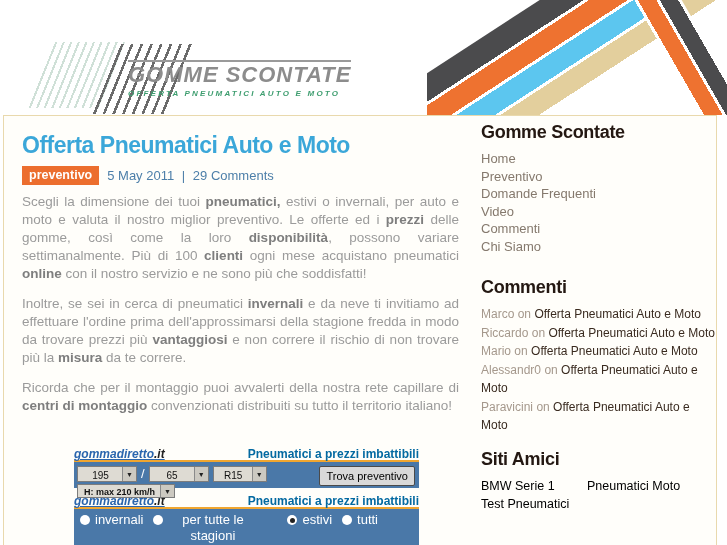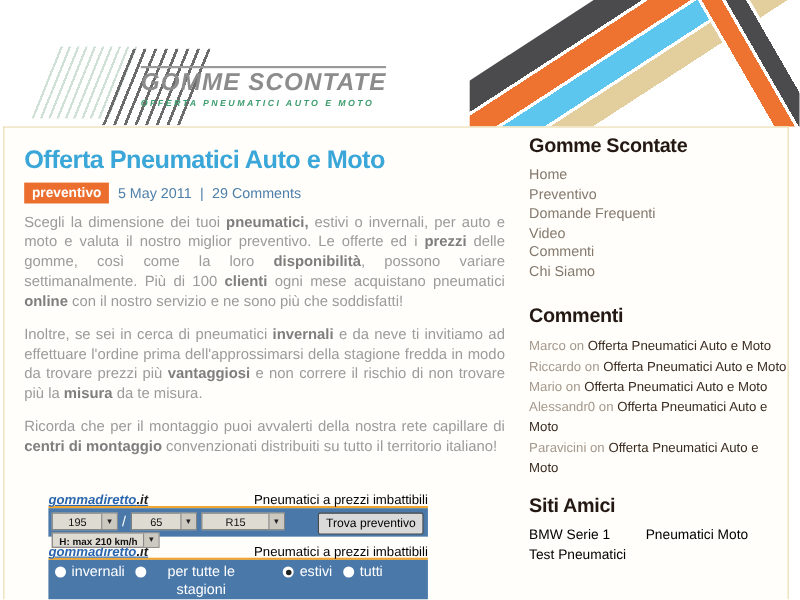--- a/index.html
+++ b/index.html
@@ -64,41 +64,41 @@
     padding:2px 7px 3px;margin-right:8px;
   }
   .meta-text{color:#4d7fa9;font-size:13px;}
   .meta-text span{margin-right:4px;}
   #main p{
     margin:0 0 12px;font-size:13.5px;line-height:18px;color:#9b9b9b;
     text-align:justify;
   }
   #main p b{color:#7e7e7e;}
   
-  .gd-widget{position:absolute;left:40px;top:332px;width:345px;}
+  .gd-widget{position:absolute;left:70px;top:332px;width:345px;}
   .gd-header{
     display:flex;justify-content:space-between;align-items:flex-end;
     height:12px;font-size:12px;line-height:12px;background:#fffefa;
   }
   .gd-brand{font-weight:bold;font-style:italic;text-decoration:underline;color:#2a65ad;cursor:pointer;}
   .gd-brand b{color:#222;}
-  .gd-tagline{font-weight:normal;color:#000000;}
+  .gd-tagline{font-weight:bold;color:#0369a1;}
   .gd-line{height:2px;background:#f0a630;}
   .gd-blue{background:#4a78a8;}
   .gd-row1{height:26px;display:flex;align-items:flex-start;padding:4px 3px 0;box-sizing:border-box;gap:4px;}
   .combo{
     display:inline-flex;align-items:stretch;background:#dedbd3;
     border:1px solid #7c7c7c;height:16px;font-size:10px;color:#111;box-sizing:border-box;text-align:center;
   }
   .combo .ctext{padding:3px 3px 0 4px;flex:1;white-space:nowrap;overflow:hidden;}
   .combo .cbtn{
     width:13px;background:#ccc9c1;border-left:1px solid #8a8a8a;
     display:flex;align-items:center;justify-content:center;font-size:7px;color:#222;
   }
-  .c-width{width:60px;}.c-profile{width:60px;}.c-diameter{width:76px;}
+  .c-width{width:60px;}.c-profile{width:60px;}.c-diameter{width:54px;}
   .gd-sep{color:#fff;font-size:13px;line-height:16px;}
   .gd-btn{
     margin-left:auto;margin-right:1px;background:#d9d9d9;border:1px solid #4a4a4a;
     border-radius:2px;font-size:11px;padding:2px 6px;color:#000;height:20px;
     font-family:"Liberation Sans",sans-serif;cursor:pointer;
   }
   .gd-gap{height:7px;background:#fffefa;}
   .combo-speed{
     position:absolute;left:3px;top:36px;width:98px;height:14px;font-size:9px;
     font-weight:bold;z-index:2;
@@ -156,21 +156,21 @@
     <h1 class="post-title">Offerta Pneumatici Auto e Moto</h1>
     <div class="meta">
       <span class="badge">preventivo</span>
       <span class="meta-text">
         <span>5 May 2011</span>
         <span>|</span>
         <span>29 Comments</span>
       </span>
     </div>
     <p><span>Scegli la dimensione dei tuoi </span><b>pneumatici,</b><span> estivi o invernali, per auto e moto e valuta il nostro miglior preventivo. Le offerte ed i </span><b>prezzi</b><span> delle gomme, così come la loro </span><b>disponibilità</b><span>, possono variare settimanalmente. Più di 100 </span><b>clienti</b><span> ogni mese acquistano pneumatici </span><b>online</b><span> con il nostro servizio e ne sono più che soddisfatti!</span></p>
-    <p><span>Inoltre, se sei in cerca di pneumatici </span><b>invernali</b><span> e da neve ti invitiamo ad effettuare l'ordine prima dell'approssimarsi della stagione fredda in modo da trovare prezzi più </span><b>vantaggiosi</b><span> e non correre il rischio di non trovare più la </span><b>misura</b><span> da te misura.</span></p>
+    <p><span>Inoltre, se sei in cerca di pneumatici </span><b>invernali</b><span> e da neve ti invitiamo ad effettuare l'ordine prima dell'approssimarsi della stagione fredda in modo da trovare prezzi più </span><b>vantaggiosi</b><span> e non correre il rischio di non trovare più la </span><b>misura</b><span> da te correre.</span></p>
     <p><span>Ricorda che per il montaggio puoi avvalerti della nostra rete capillare di </span><b>centri di montaggio</b><span> convenzionati distribuiti su tutto il territorio italiano!</span></p>
   </div>
 
   <div class="gd-widget">
     <div class="gd-header">
       <span class="gd-brand"><span>gommadiretto</span><b>.it</b></span>
       <span class="gd-tagline">Pneumatici a prezzi imbattibili</span>
     </div>
     <div class="gd-line"></div>
     <div class="gd-blue gd-row1">

